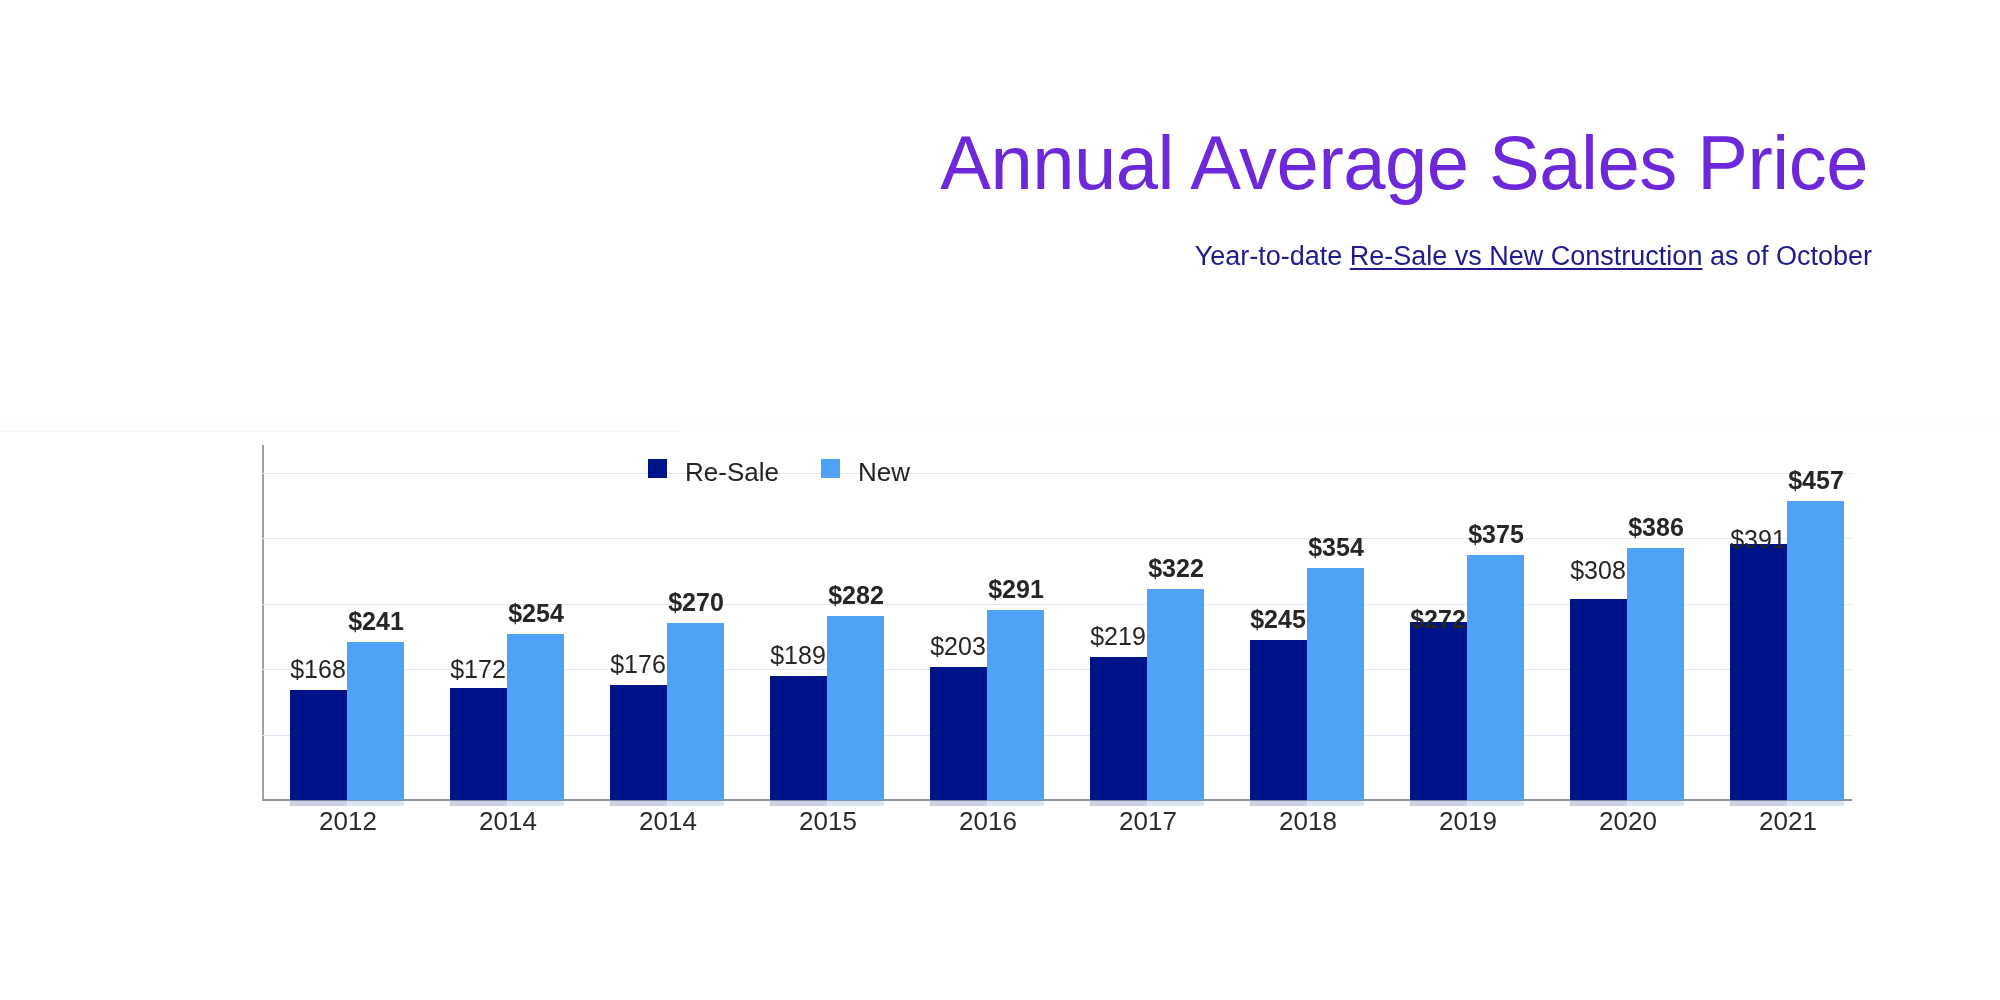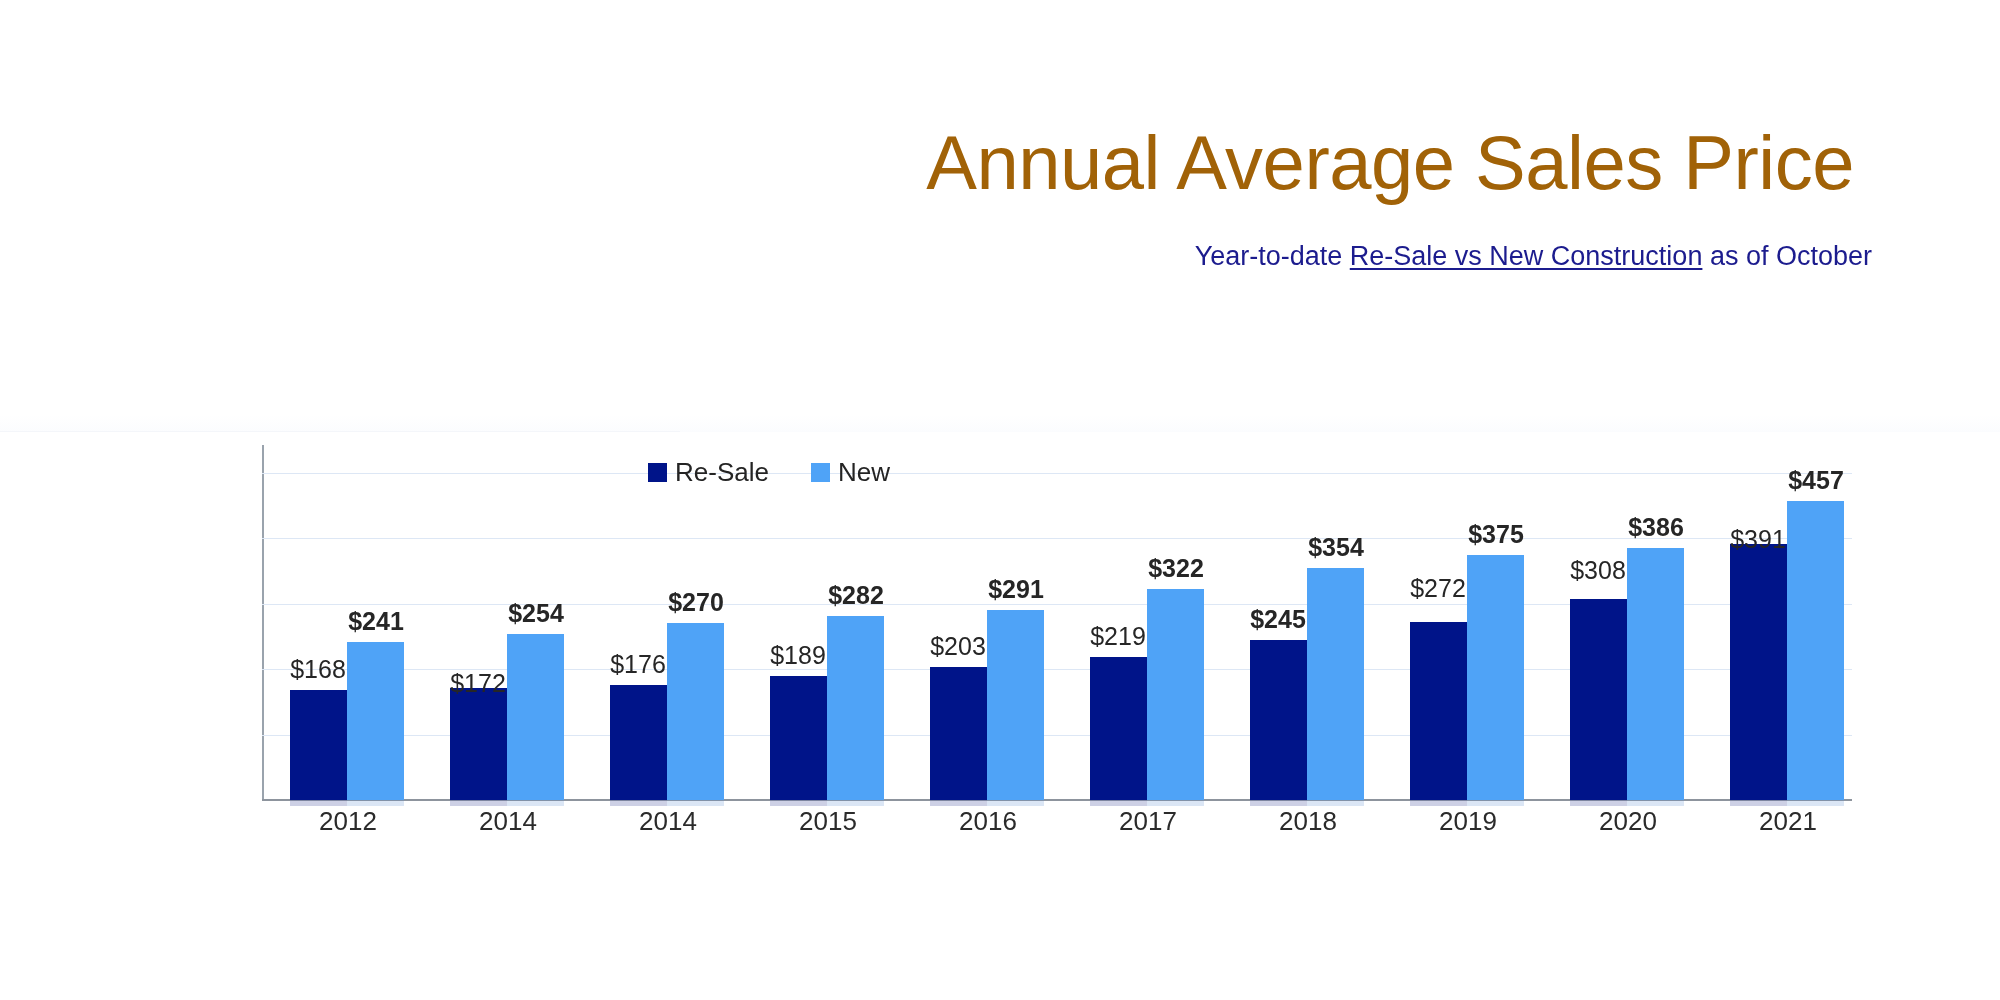--- a/index.html
+++ b/index.html
@@ -18,23 +18,23 @@
     pointer-events:none;
   }
   .artifact-line{
     position:absolute;left:0;top:431px;width:680px;height:1px;
     background:#f4f6fa;
   }
 
   
   #header{position:absolute;left:0;top:0;width:1872px;}
   #title{
-    position:absolute;right:18px;top:125px;
+    position:absolute;right:4px;top:125px;
     font-size:76px;line-height:76px;font-weight:400;
-    color:#a16207;letter-spacing:-0.5px;white-space:nowrap;
+    color:#6d28d9;letter-spacing:-0.5px;white-space:nowrap;
     text-align:right;
   }
   #subtitle{
     position:absolute;right:0;top:243px;
     font-size:27px;line-height:27px;font-weight:400;
     color:#1c1c8e;white-space:nowrap;text-align:right;
   }
   #subtitle .u{text-decoration:underline;text-underline-offset:3px;}
 
   
@@ -83,21 +83,21 @@
     position:absolute;top:335px;left:0;width:160px;
     text-align:center;font-size:26px;line-height:26px;color:#2b2b2b;
   }
 
   
   #legend{
     position:absolute;left:648px;top:459px;
     display:flex;align-items:center;gap:42px;
     z-index:5;
   }
-  .legend-item{display:flex;align-items:center;gap:8px;}
+  .legend-item{display:flex;align-items:flex-start;gap:18px;}
   .swatch{width:19px;height:19px;display:block;}
   .swatch.resale{background:#001489;}
   .swatch.new{background:#4fa3f7;}
   .legend-label{font-size:26px;line-height:26px;color:#242424;white-space:nowrap;}
 </style>
 </head>
 <body>
 
 <div class="artifact-band"></div>
 <div class="artifact-line"></div>
@@ -131,21 +131,21 @@
     <div class="gridline" style="top: 0px;"></div>
     <div class="group" style="left: 6px;">
       <div class="bar resale" style="height: 109.872px;"></div>
       <div class="vlabel resale" style="bottom: 117.872px;">$168</div>
       <div class="bar new" style="height: 157.614px;"></div>
       <div class="vlabel new" style="bottom: 165.614px; text-align: center;">$241</div>
       <div class="xlabel">2012</div>
     </div>
     <div class="group" style="left: 166px;">
       <div class="bar resale" style="height: 112.488px;"></div>
-      <div class="vlabel resale" style="bottom: 104px;">$172</div>
+      <div class="vlabel resale" style="bottom: 118px;">$172</div>
       <div class="bar new" style="height: 166.116px;"></div>
       <div class="vlabel new" style="bottom: 174.116px;">$254</div>
       <div class="xlabel">2014</div>
     </div>
     <div class="group" style="left: 326px;">
       <div class="bar resale" style="height: 115.104px;"></div>
       <div class="vlabel resale" style="bottom: 123.104px;">$176</div>
       <div class="bar new" style="height: 176.58px;"></div>
       <div class="vlabel new" style="bottom: 184.58px;">$270</div>
       <div class="xlabel">2014</div>
@@ -173,21 +173,21 @@
     </div>
     <div class="group" style="left: 966px;">
       <div class="bar resale" style="height: 160.23px;"></div>
       <div class="vlabel resale" style="bottom: 168.23px; font-weight: bold;">$245</div>
       <div class="bar new" style="height: 231.516px;"></div>
       <div class="vlabel new" style="bottom: 239.516px;">$354</div>
       <div class="xlabel">2018</div>
     </div>
     <div class="group" style="left: 1126px;">
       <div class="bar resale" style="height: 177.888px;"></div>
-      <div class="vlabel resale" style="bottom: 199px;">$272</div>
+      <div class="vlabel resale" style="bottom: 168px; font-weight: bold;">$272</div>
       <div class="bar new" style="height: 245.25px;"></div>
       <div class="vlabel new" style="bottom: 253.25px;">$375</div>
       <div class="xlabel">2019</div>
     </div>
     <div class="group" style="left: 1286px;">
       <div class="bar resale" style="height: 201.432px;"></div>
       <div class="vlabel resale" style="bottom: 217px;">$308</div>
       <div class="bar new" style="height: 252.444px;"></div>
       <div class="vlabel new" style="bottom: 260.444px;">$386</div>
       <div class="xlabel">2020</div>

